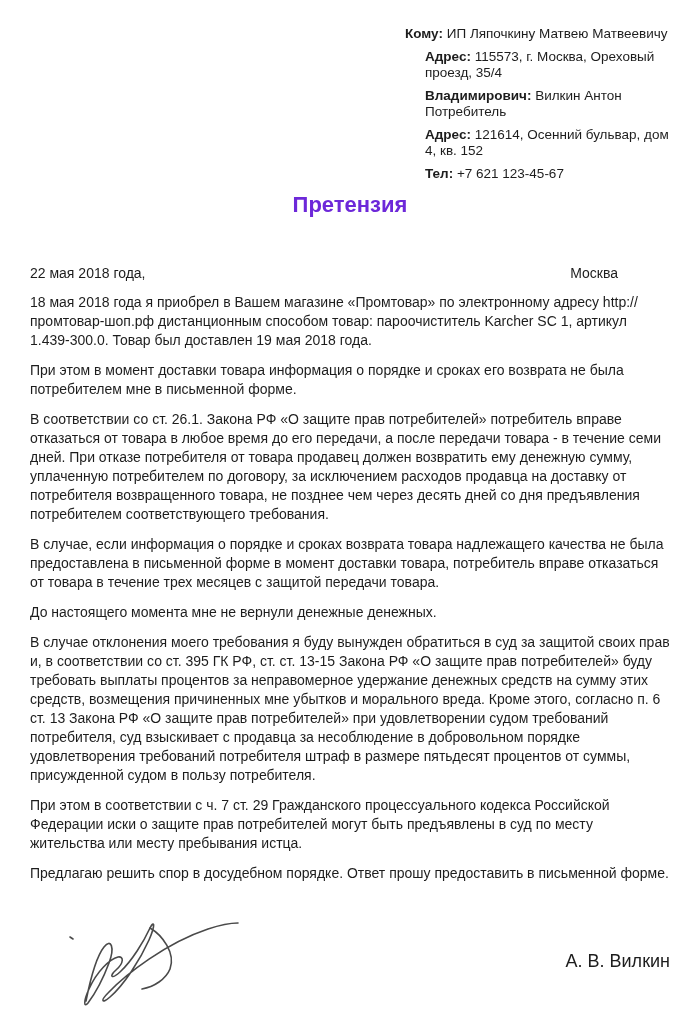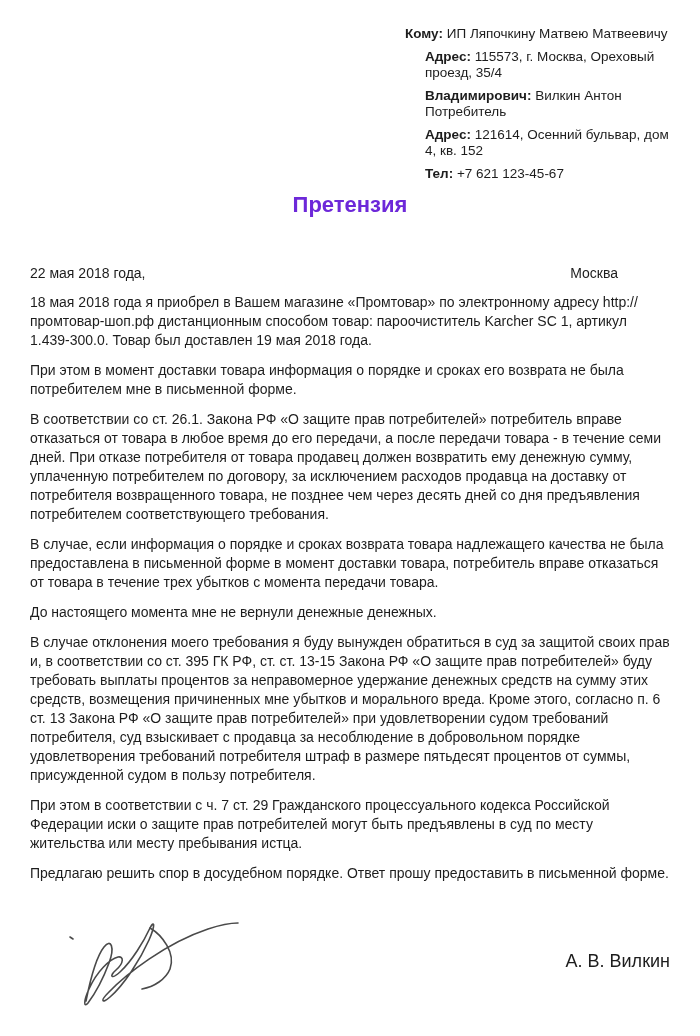--- a/index.html
+++ b/index.html
@@ -109,21 +109,21 @@
 
   <div class="dateline">
     <span>22 мая 2018 года,</span>
     <span>Москва</span>
   </div>
 
   <div class="body-text">
     <p>18 мая 2018 года я приобрел в Вашем магазине «Промтовар» по электронному адресу http://промтовар-шоп.рф дистанционным способом товар: пароочиститель Karcher SC 1, артикул 1.439-300.0. Товар был доставлен 19 мая 2018 года.</p>
     <p>При этом в момент доставки товара информация о порядке и сроках его возврата не была потребителем мне в письменной форме.</p>
     <p>В соответствии со ст. 26.1. Закона РФ «О защите прав потребителей» потребитель вправе отказаться от товара в любое время до его передачи, а после передачи товара - в течение семи дней. При отказе потребителя от товара продавец должен возвратить ему денежную сумму, уплаченную потребителем по договору, за исключением расходов продавца на доставку от потребителя возвращенного товара, не позднее чем через десять дней со дня предъявления потребителем соответствующего требования.</p>
-    <p>В случае, если информация о порядке и сроках возврата товара надлежащего качества не была предоставлена в письменной форме в момент доставки товара, потребитель вправе отказаться от товара в течение трех убытков с момента передачи товара.</p>
+    <p>В случае, если информация о порядке и сроках возврата товара надлежащего качества не была предоставлена в письменной форме в момент доставки товара, потребитель вправе отказаться от товара в течение трех месяцев с защитой передачи товара.</p>
     <p>До настоящего момента мне не вернули денежные денежных.</p>
     <p>В случае отклонения моего  требования я буду вынужден обратиться в суд за защитой своих прав и, в соответствии со ст. 395 ГК РФ, ст. ст. 13-15 Закона РФ «О защите прав потребителей» буду требовать выплаты процентов за неправомерное удержание денежных средств на сумму этих средств, возмещения причиненных мне убытков и морального вреда. Кроме этого, согласно п. 6 ст. 13 Закона РФ «О защите прав потребителей» при удовлетворении судом требований потребителя, суд взыскивает с продавца за несоблюдение в добровольном порядке удовлетворения требований потребителя штраф в размере пятьдесят процентов от суммы, присужденной судом в пользу потребителя.</p>
     <p>При этом в соответствии с ч. 7 ст. 29 Гражданского процессуального кодекса Российской Федерации иски о защите прав потребителей могут быть предъявлены в суд по месту жительства или месту пребывания истца.</p>
     <p>Предлагаю решить спор в досудебном порядке. Ответ прошу предоставить в письменной форме.</p>
   </div>
 
   <div class="signature-row">
     <svg class="signature-svg" width="190" height="100" viewBox="0 0 190 100" aria-hidden="true">
       <g fill="none" stroke="#4a4a4a" stroke-width="1.6" stroke-linecap="round">
         <path d="M12,26 l3,2"></path>

